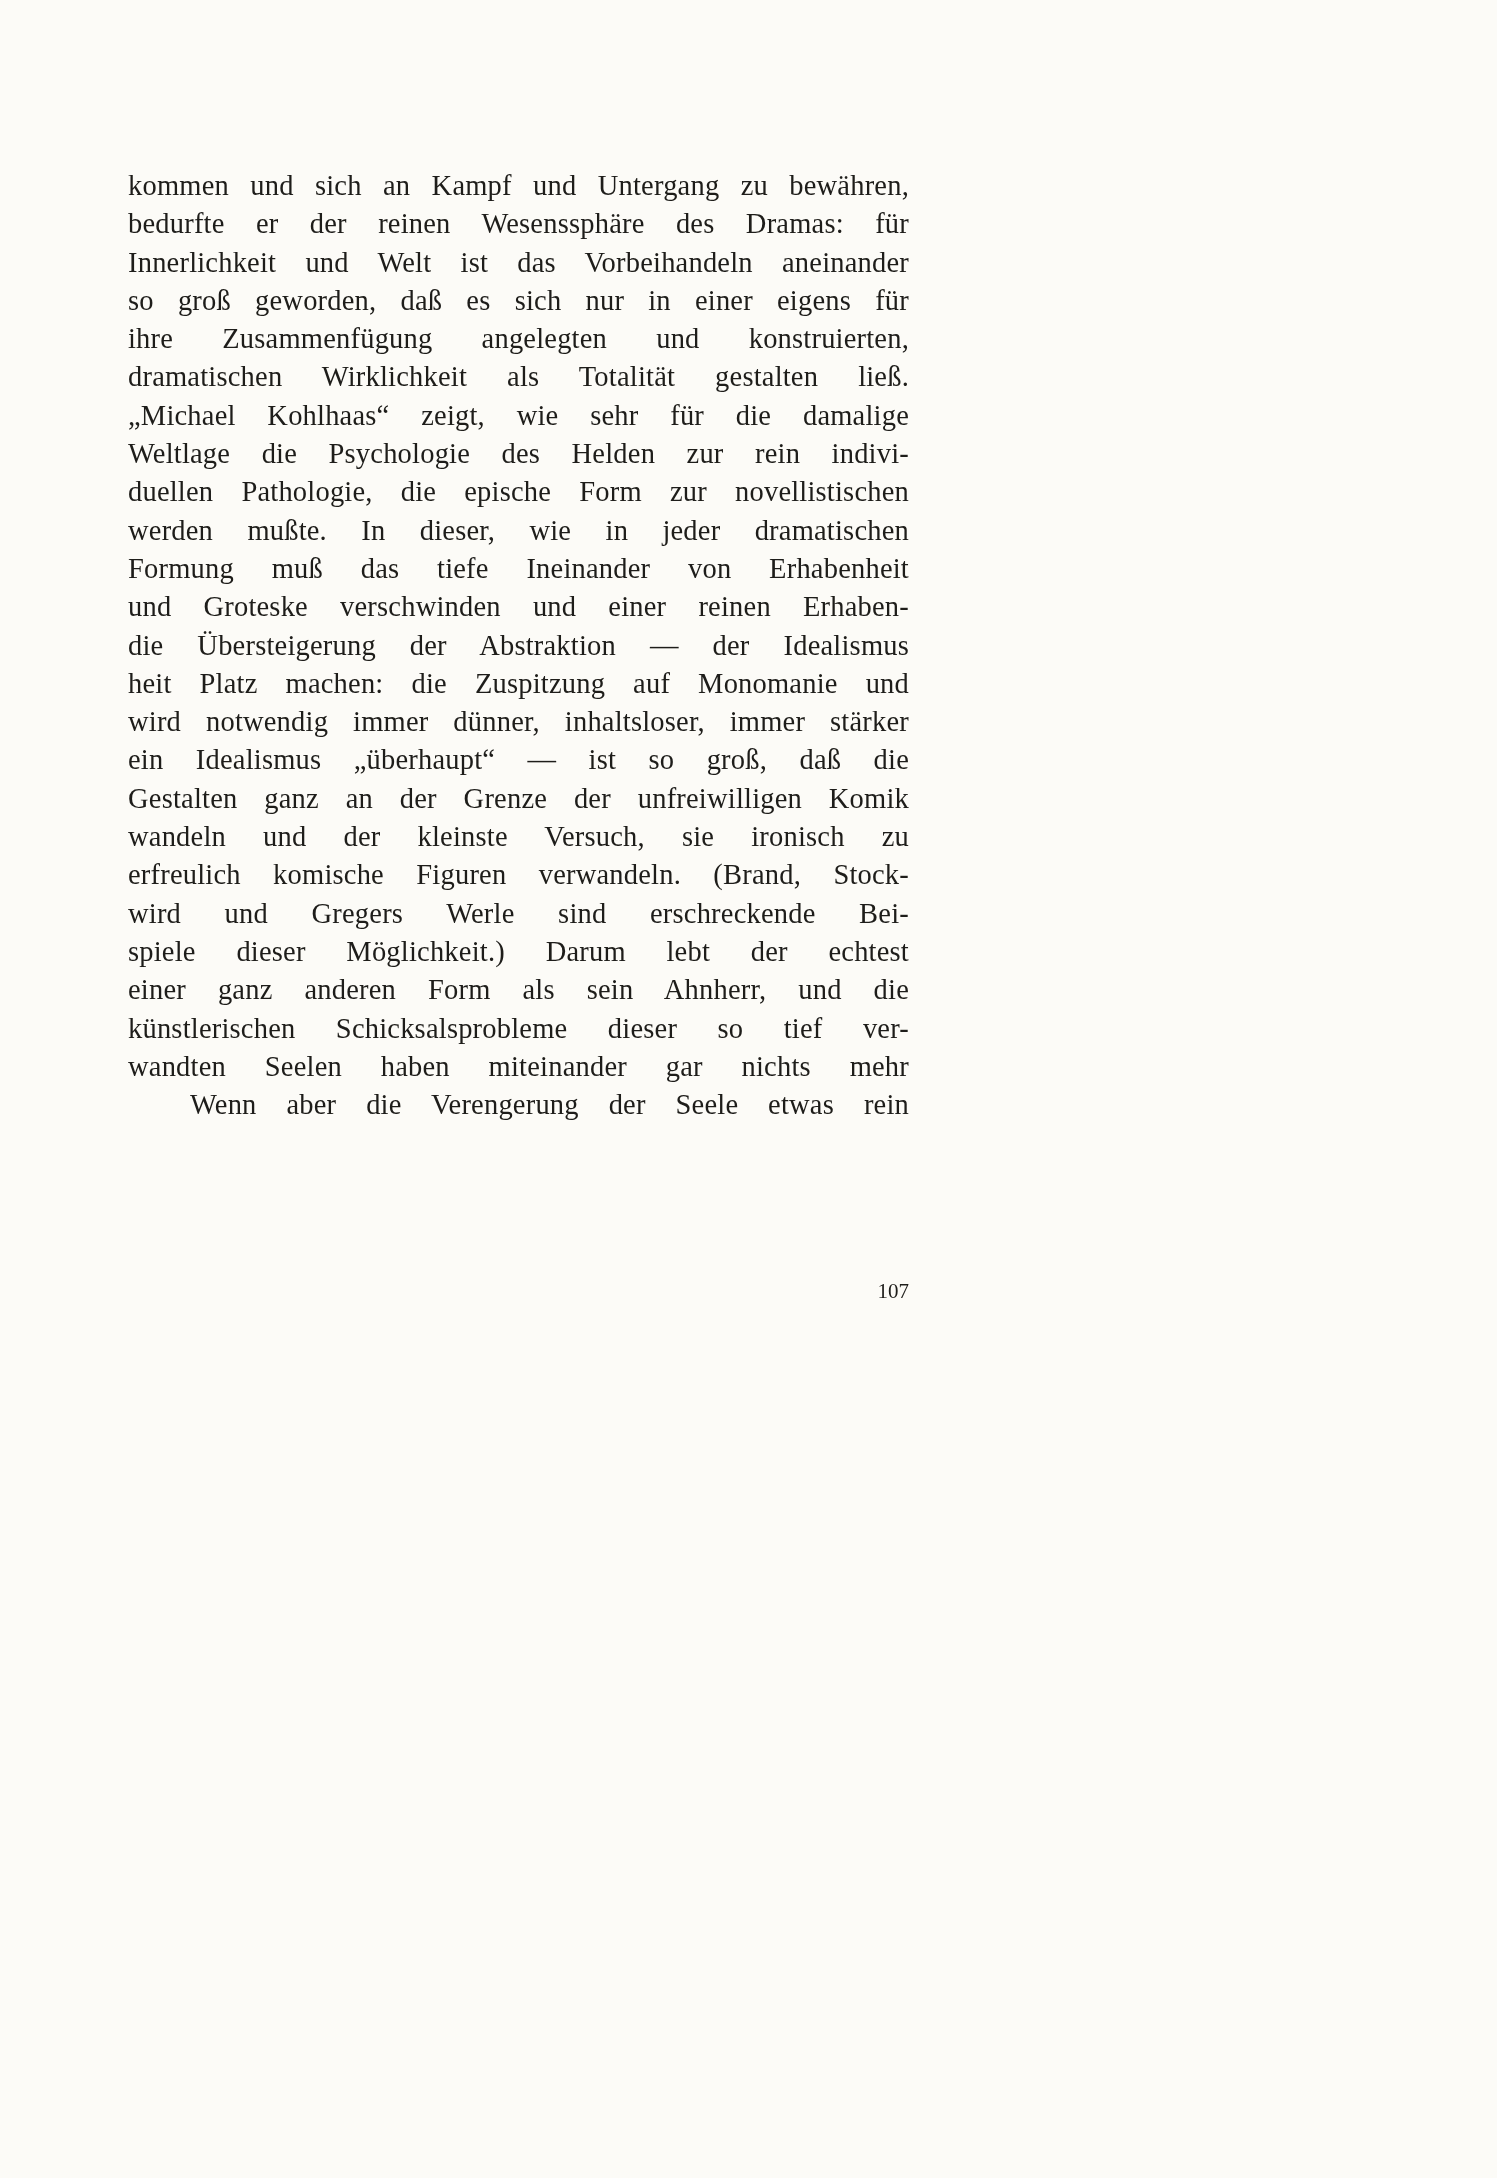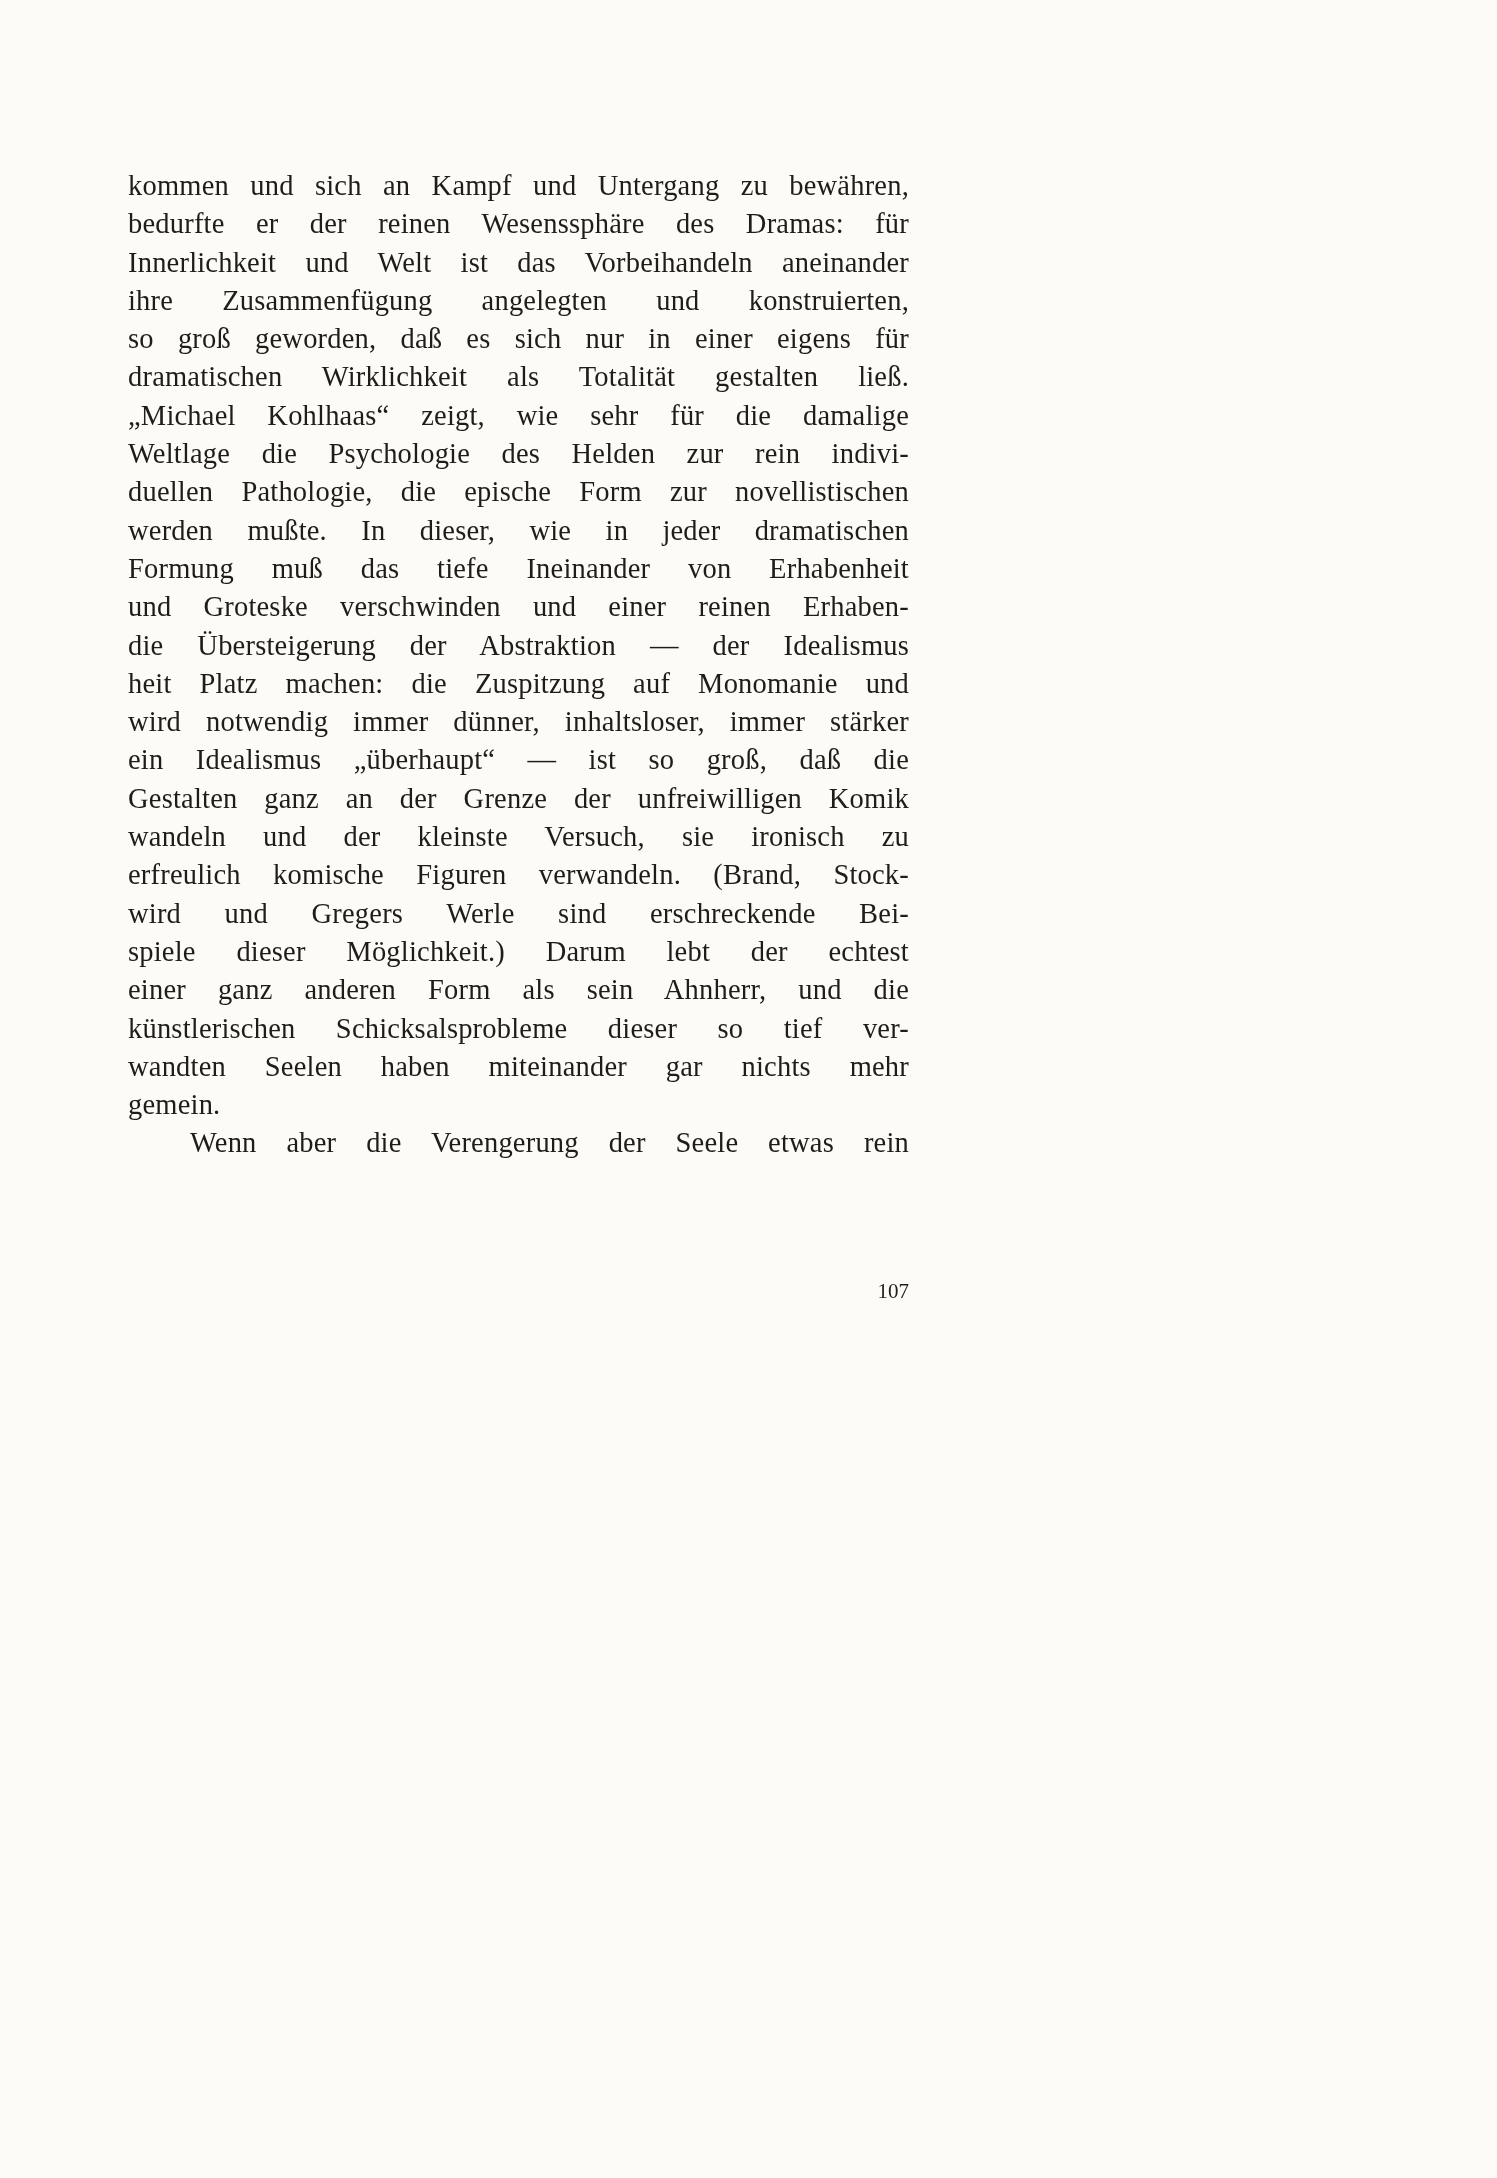--- a/index.html
+++ b/index.html
@@ -50,38 +50,37 @@
   }
 </style>
 </head>
 <body>
 
 <div class="scan-page">
   <div class="text-block">
       <div class="line">kommen und sich an Kampf und Untergang zu bewähren,</div>
       <div class="line">bedurfte er der reinen Wesenssphäre des Dramas: für</div>
       <div class="line">Innerlichkeit und Welt ist das Vorbeihandeln aneinander</div>
+      <div class="line">so groß geworden, daß es sich nur in einer eigens für</div>
       <div class="line">ihre Zusammenfügung angelegten und konstruierten,</div>
-      <div class="line">so groß geworden, daß es sich nur in einer eigens für</div>
       <div class="line">dramatischen Wirklichkeit als Totalität gestalten ließ.</div>
       <div class="line">„Michael Kohlhaas“ zeigt, wie sehr für die damalige</div>
       <div class="line">Weltlage die Psychologie des Helden zur rein indivi-</div>
       <div class="line">duellen Pathologie, die epische Form zur novellistischen</div>
       <div class="line">werden mußte. In dieser, wie in jeder dramatischen</div>
       <div class="line">Formung muß das tiefe Ineinander von Erhabenheit</div>
       <div class="line">und Groteske verschwinden und einer reinen Erhaben-</div>
       <div class="line">die Übersteigerung der Abstraktion — der Idealismus</div>
       <div class="line">heit Platz machen: die Zuspitzung auf Monomanie und</div>
       <div class="line">wird notwendig immer dünner, inhaltsloser, immer stärker</div>
       <div class="line">ein Idealismus „überhaupt“ — ist so groß, daß die</div>
       <div class="line">Gestalten ganz an der Grenze der unfreiwilligen Komik</div>
       <div class="line">wandeln und der kleinste Versuch, sie ironisch zu</div>
       <div class="line">erfreulich komische Figuren verwandeln. (Brand, Stock-</div>
       <div class="line">wird und Gregers Werle sind erschreckende Bei-</div>
       <div class="line">spiele dieser Möglichkeit.) Darum lebt der echtest</div>
       <div class="line">einer ganz anderen Form als sein Ahnherr, und die</div>
       <div class="line">künstlerischen Schicksalsprobleme dieser so tief ver-</div>
       <div class="line">wandten Seelen haben miteinander gar nichts mehr</div>
-      <div class="line no-justify">gemein.</div>
       <div class="line indent">Wenn aber die Verengerung der Seele etwas rein</div>
     </div>
   <div class="page-number">107</div>
 </div>
 
 </body></html>

